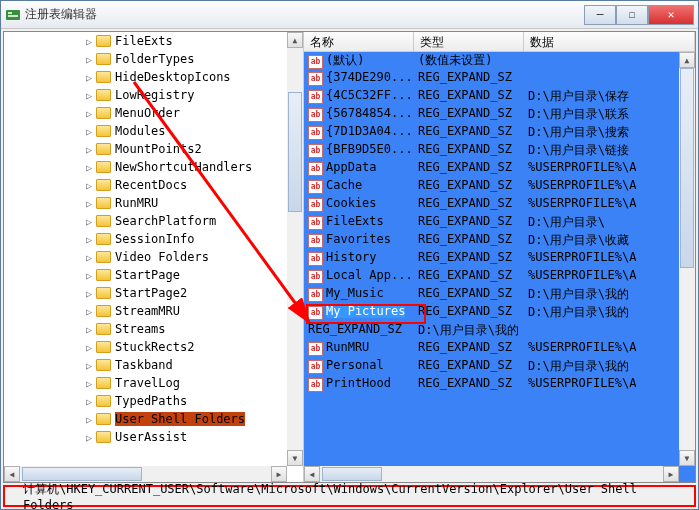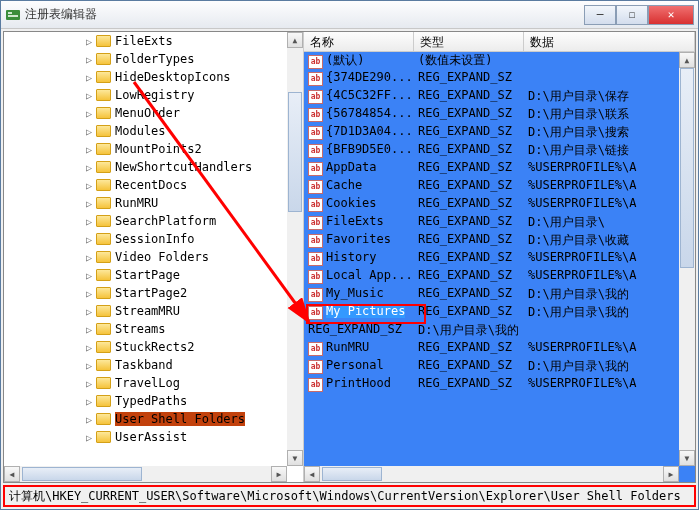--- a/index.html
+++ b/index.html
@@ -21,21 +21,21 @@
 .folder{width:15px;height:12px;background:linear-gradient(#fde89a,#f5c33b);border:1px solid #d4a017;border-radius:1px;margin-right:4px;display:inline-block}
 .treeitem.sel .label{background:#c2410c}
 .listhdr{display:flex;background:linear-gradient(#fdfdfd,#ececec);border-bottom:1px solid #ccc;height:20px;position:sticky;top:0}
 .listhdr>div{border-right:1px solid #ccc;padding:2px 6px}
 .col-n{width:110px}.col-t{width:110px}.col-d{flex:1}
 .listrow{display:flex;height:18px;align-items:flex-start}
 .listrow>div{padding:0 4px;white-space:nowrap;overflow:hidden}
 .valicon{width:15px;height:14px;background:#fff;border:1px solid #c76b6b;display:inline-flex;align-items:center;justify-content:center;color:#c33;font-size:8px;font-weight:bold;margin-right:3px}
 .listrow.sel .name{background:#3399ff;color:#fff}
 .highlight-box{position:absolute;border:2px solid #ff0000;pointer-events:none}
-.statusbar{height:22px;background:#f0f0f0;border-top:1px solid #ccc;display:flex;align-items:center;padding:0 4px;margin:0 2px 2px 2px}
+.statusbar{height:22px;background:#f0f0f0;border-top:1px solid #ccc;display:flex;align-items:center;padding:0 18px;margin:0 2px 2px 2px}
 .statusbar.hl{border:2px solid red}
 .arrow{position:absolute;pointer-events:none;z-index:50}
 .scrollbar{position:absolute;background:#f0f0f0}
 .sb-v{right:0;top:0;bottom:16px;width:16px}
 .sb-h{left:0;right:16px;bottom:0;height:16px}
 .sb-btn{width:16px;height:16px;background:linear-gradient(#f8f8f8,#e0e0e0);border:1px solid #b0b0b0;display:flex;align-items:center;justify-content:center;font-size:8px;color:#555}
 .sb-thumb{background:linear-gradient(#e8eef7,#c9d7ea);border:1px solid #9db4d1;position:absolute}
 </style>
 </head>
 <body>

